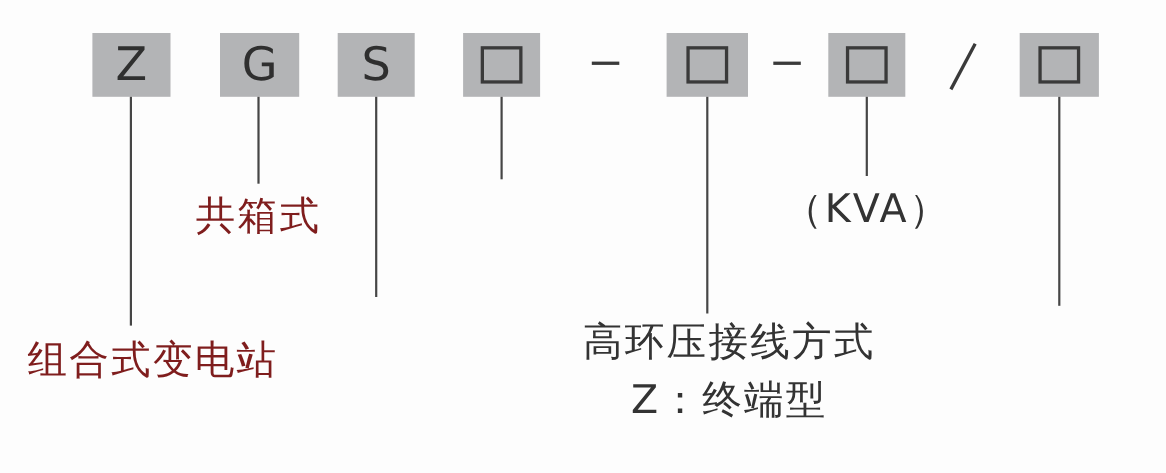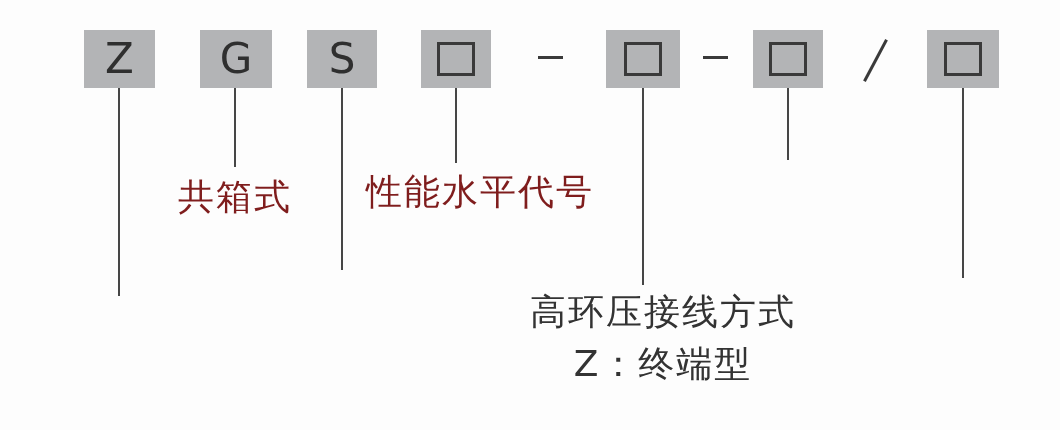--- a/index.html
+++ b/index.html
@@ -118,25 +118,26 @@
   </div>
 
   <div class="vline" style="left:118px;height:208px"></div>
   <div class="vline" style="left:234px;height:79px"></div>
   <div class="vline" style="left:341px;height:182px"></div>
   <div class="vline" style="left:455px;height:75px"></div>
   <div class="vline" style="left:642px;height:197px"></div>
   <div class="vline" style="left:787px;height:72px"></div>
   <div class="vline" style="left:962px;height:190px"></div>
 
+  <div class="label" style="left:25px;top:308px">组合式变电站</div>
   <div class="label" style="left:178px;top:177px">共箱式</div>
-  <div class="label" style="left:366px;top:172px">性能水平代号</div>
 
   <div class="label-group lh52" style="left:528px;top:286px;width:270px">
     <div>高环压接线方式</div>
     <div>Z：终端型</div>
   </div>
 
   <div class="label-group lh49" style="left:708px;top:166px;width:160px">
+    <div>（KVA）</div>
   </div>
 
 
 </div>
 
 </body></html>

